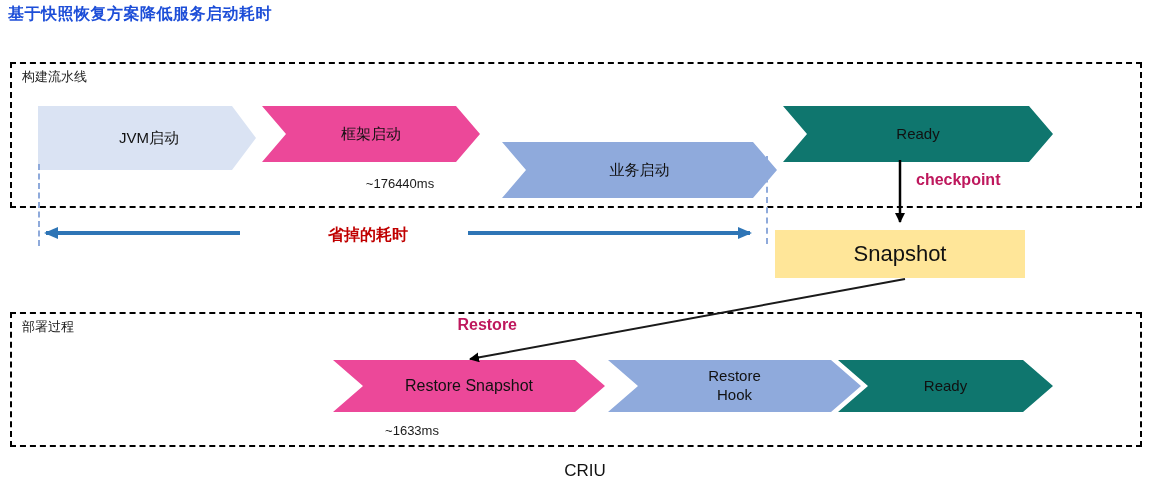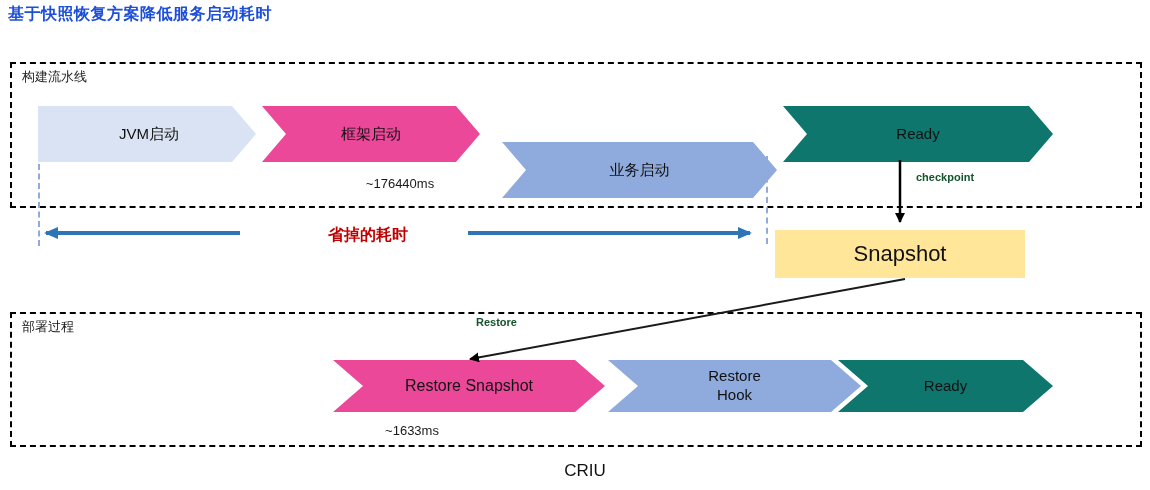--- a/index.html
+++ b/index.html
@@ -28,38 +28,38 @@
   
   .chv24{clip-path:polygon(0 0,calc(100% - 24px) 0,100% 50%,calc(100% - 24px) 100%,0 100%,24px 50%);}
   .chv30{clip-path:polygon(0 0,calc(100% - 30px) 0,100% 50%,calc(100% - 30px) 100%,0 100%,30px 50%);}
   .c-light{background:#dae3f3;}
   .c-mid{background:#ec4899;}
   .c-dark{background:#8faadc;}
   .c-gold{background:#0f766e;}
   .duration{font-size:13px;color:#1a1a1a;text-align:center;}
   .blue-dash{border-left:2px dashed #8faadb;width:0;}
   .red-label{font-size:16px;font-weight:bold;color:#c00000;white-space:nowrap;}
-  .small-bold{font-size:11px;font-weight:bold;color:#14532d;white-space:nowrap;}
+  .small-bold{font-size:16px;font-weight:bold;color:#be185d;white-space:nowrap;}
   .snapshot-box{
     background:#ffe699;display:flex;align-items:center;justify-content:center;
     font-size:22px;color:#111;text-align:center;
   }
   .criu{font-size:17px;color:#111;text-align:center;}
   svg.overlay{position:absolute;left:0;top:0;pointer-events:none;}
 </style>
 </head>
 <body>
 
 <div class="abs title">基于快照恢复方案降低服务启动耗时</div>
 
 <div class="abs dashed-box" style="left:10px;top:62px;width:1132px;height:146px;">
   <div class="box-label">构建流水线</div>
 </div>
 
-<div class="abs chev c-light pent24" style="left:38px;top:106px;width:218px;height:56px;padding-left:18px;">
+<div class="abs chev c-light pent24" style="left:38px;top:106px;width:218px;height:64px;padding-left:18px;">
   <span style="padding-right:14px;">JVM启动</span>
 </div>
 <div class="abs chev c-mid chv24" style="left:262px;top:106px;width:218px;height:56px;">
   <span>框架启动</span>
 </div>
 <div class="abs chev c-dark chv24" style="left:502px;top:106px;width:275px;height:56px;margin-top:36px;">
   <span>业务启动</span>
 </div>
 <div class="abs chev c-gold chv24" style="left:783px;top:106px;width:270px;height:56px;">
   <span>Ready</span>

